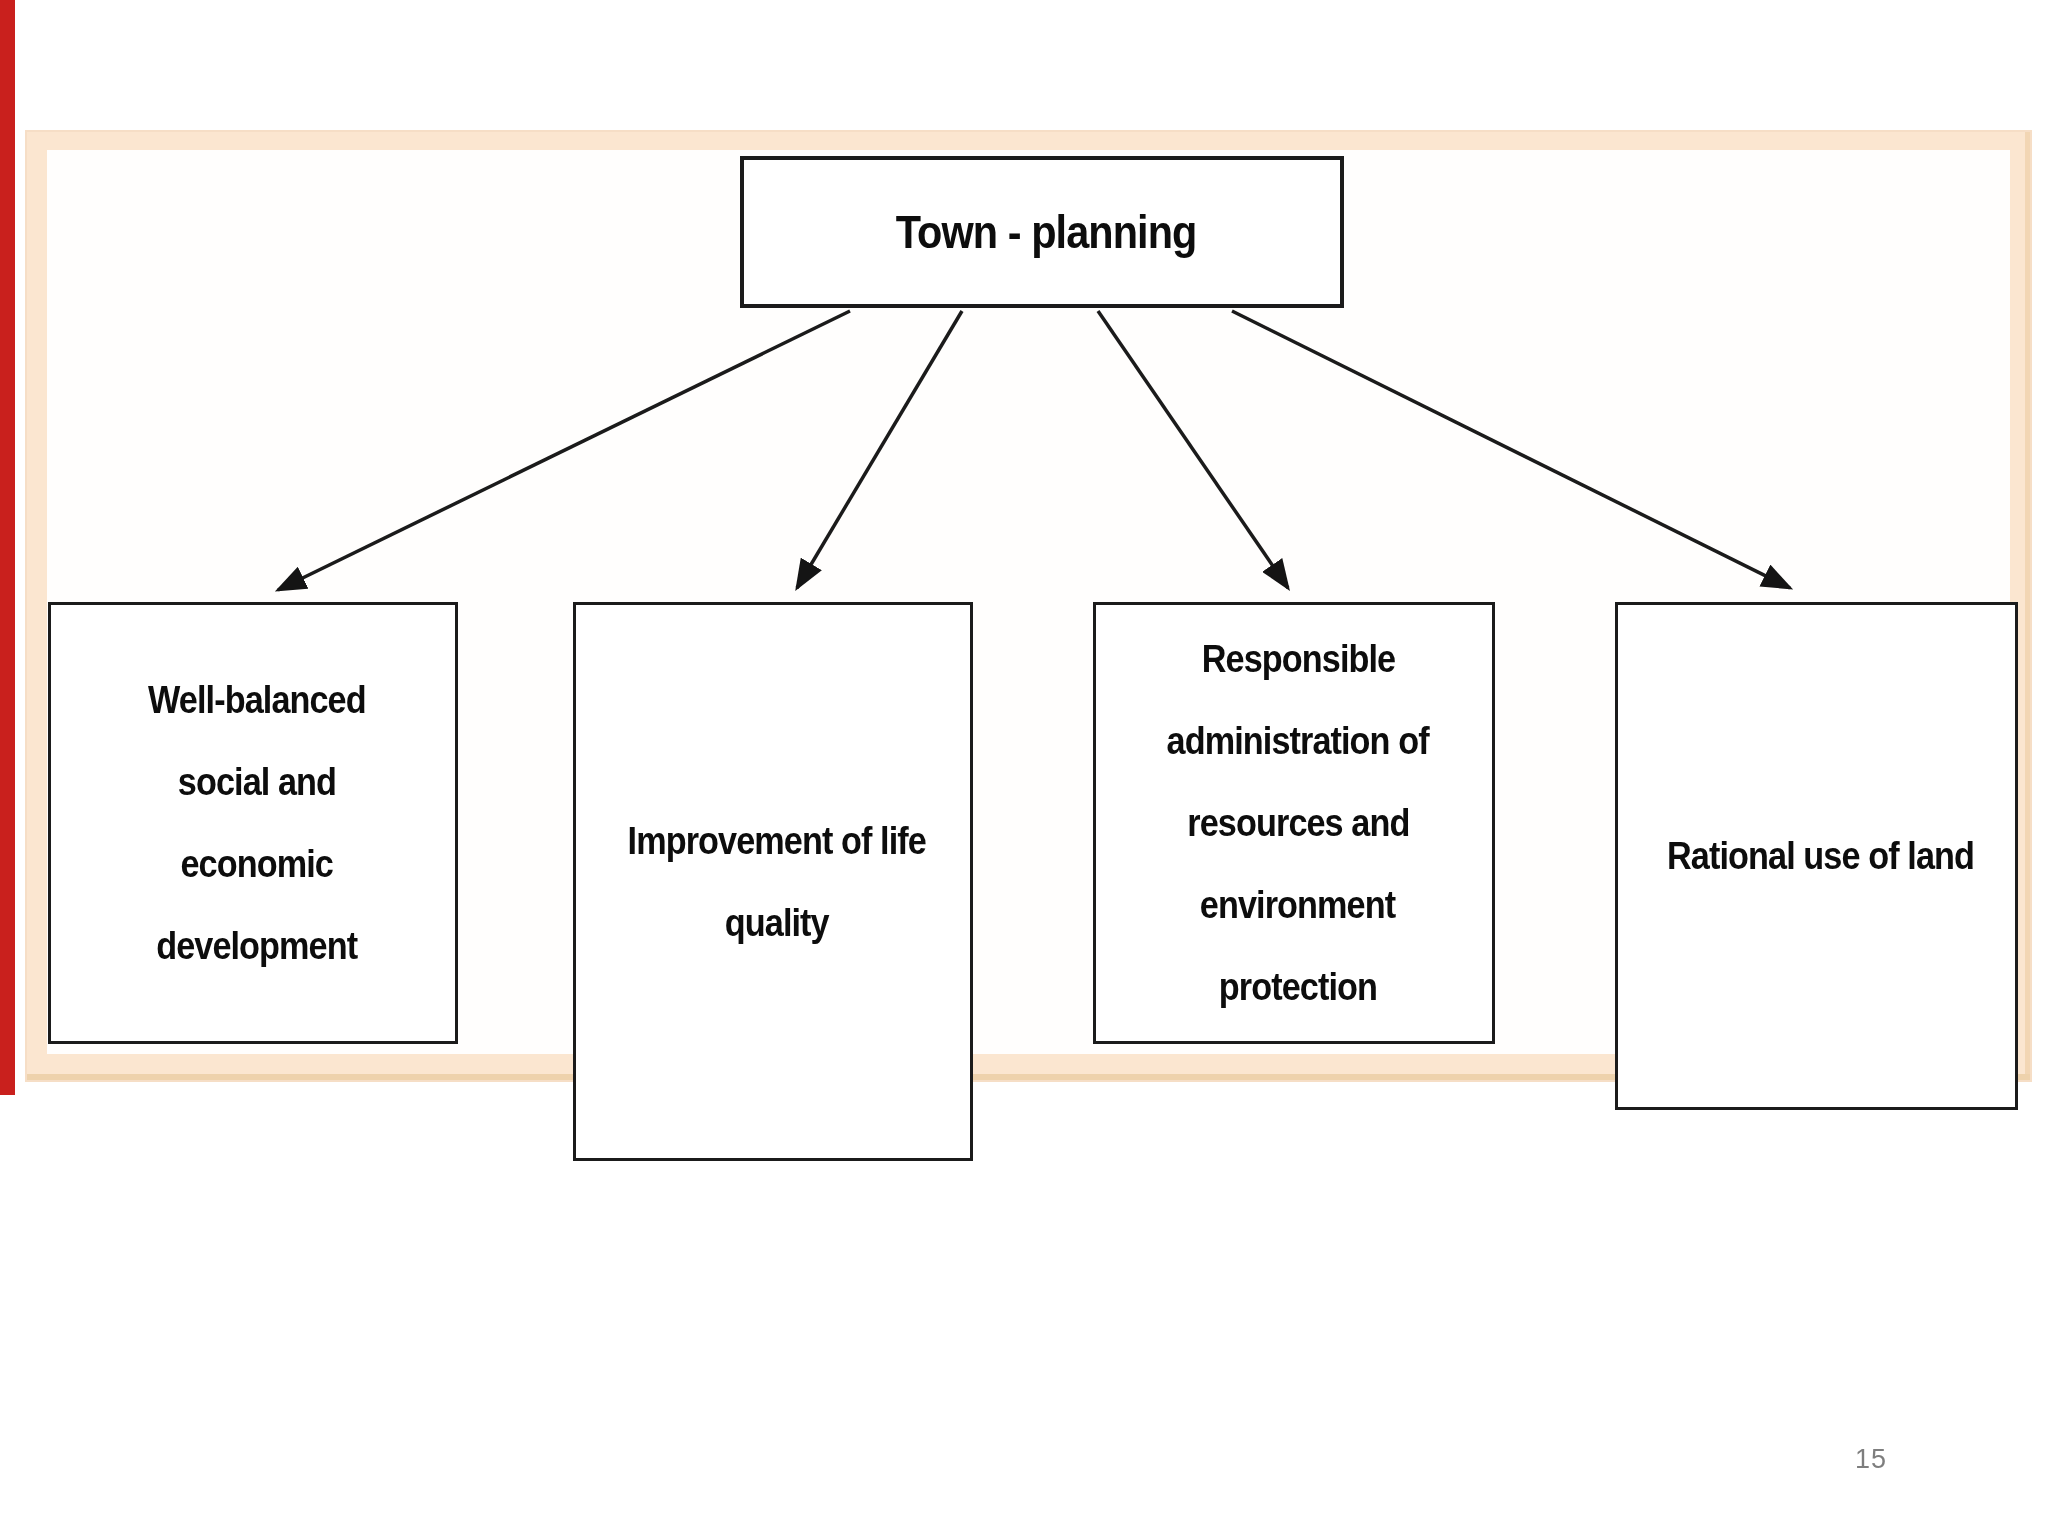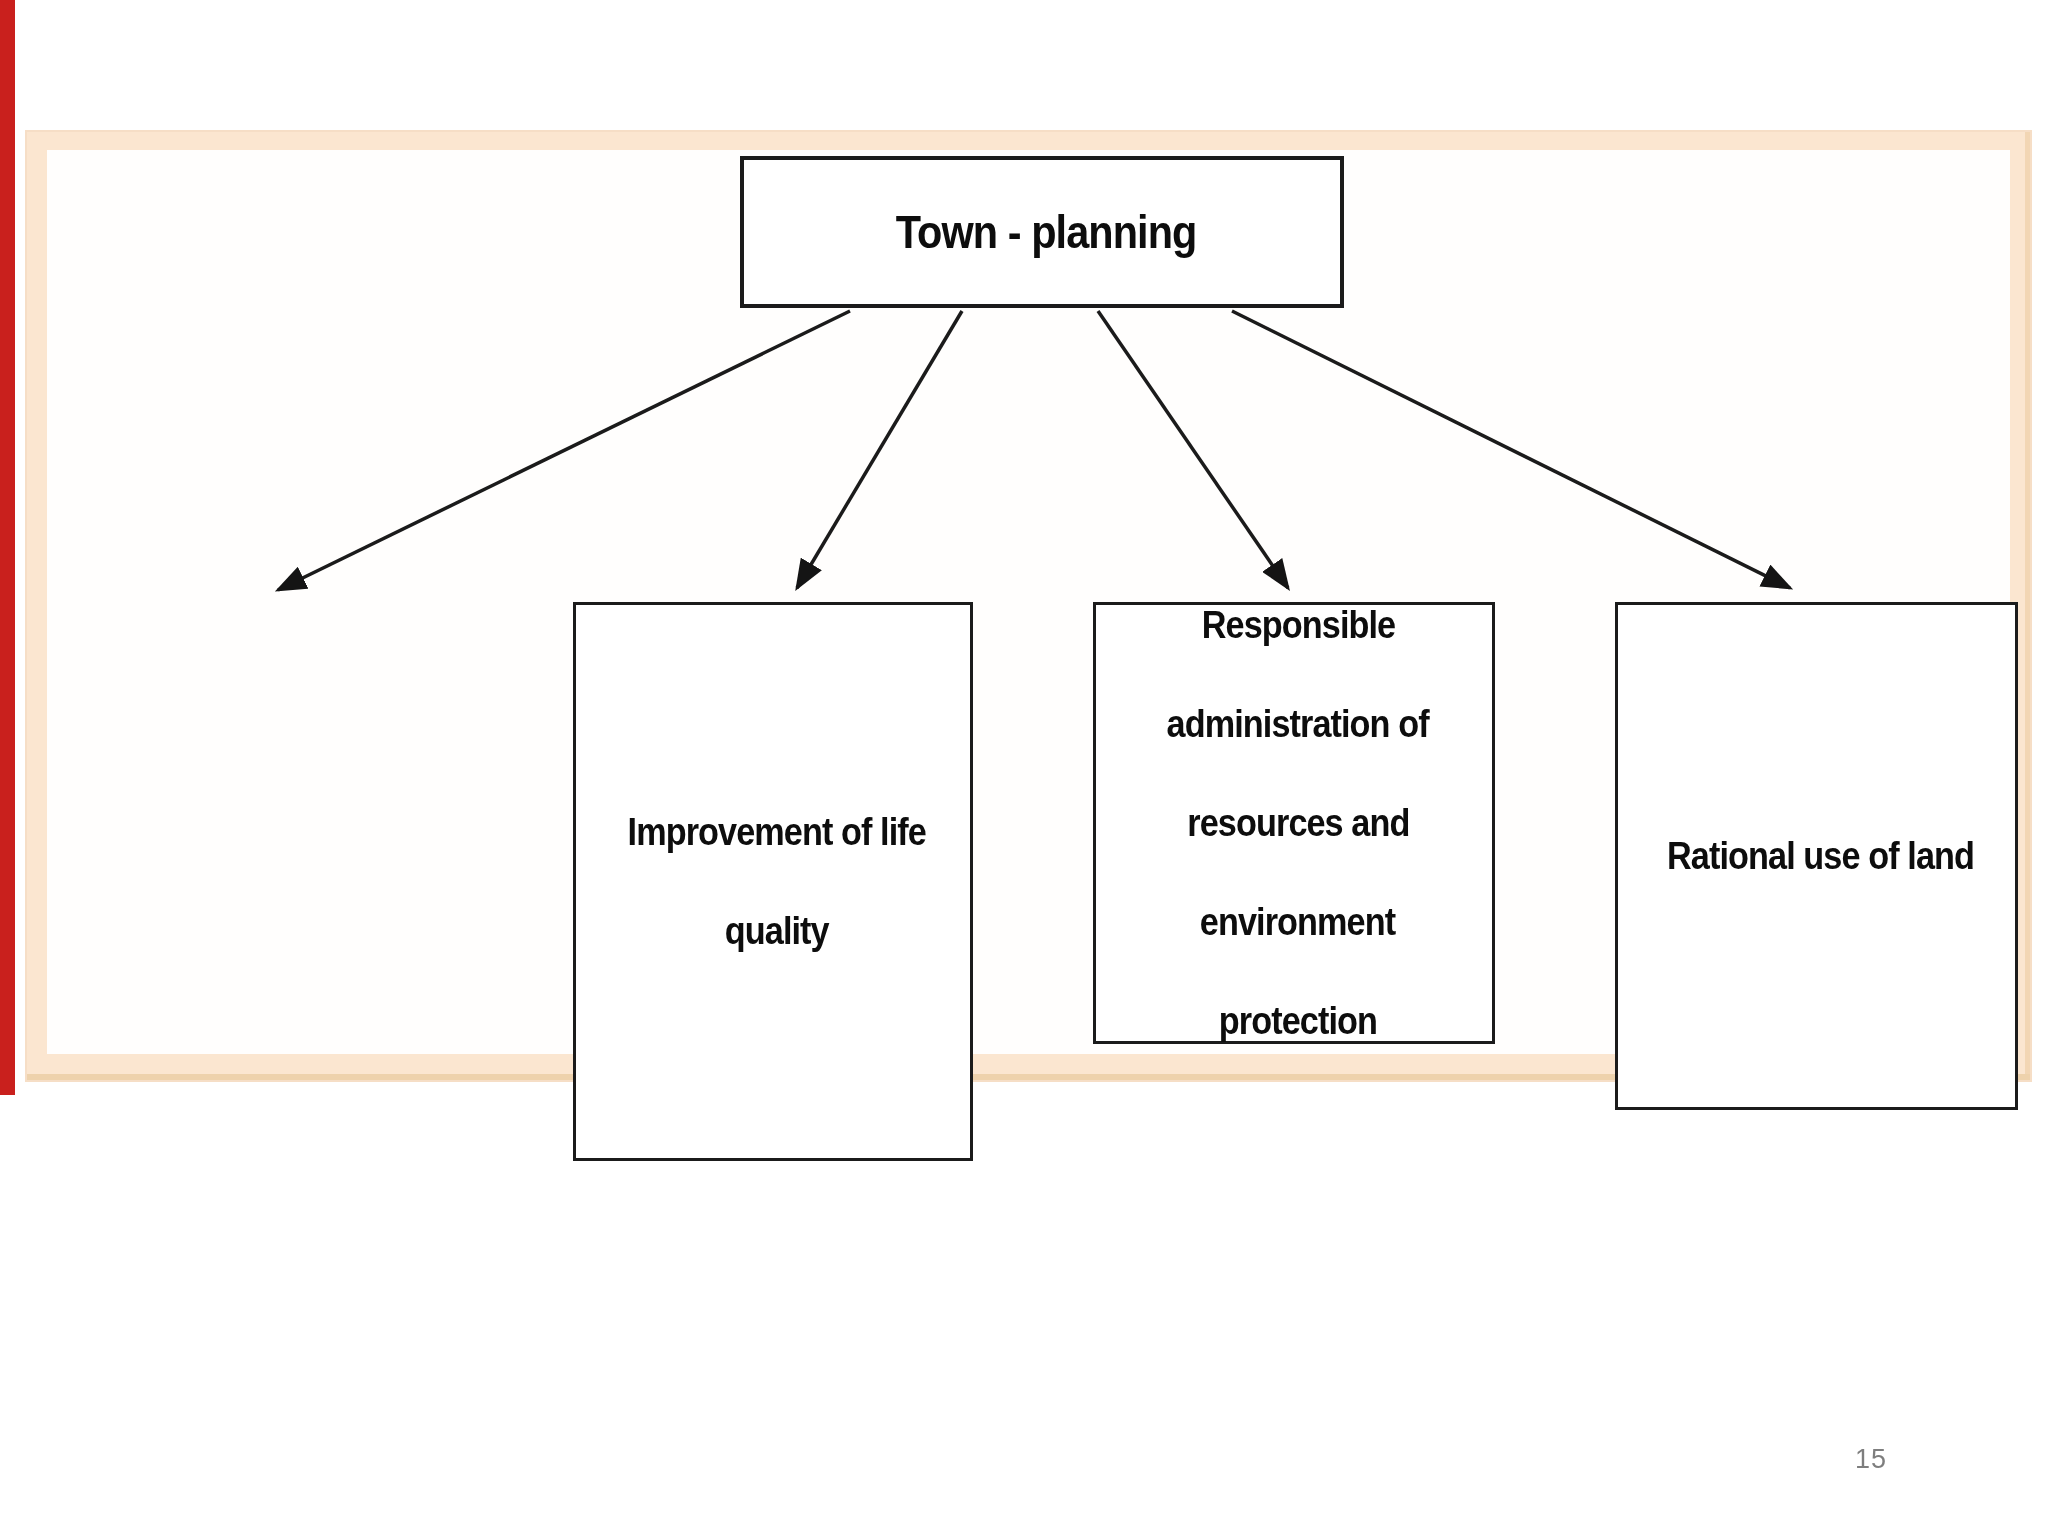--- a/index.html
+++ b/index.html
@@ -35,21 +35,21 @@
     text-align:center;font-weight:bold;color:#0d0d0d;padding-left:8px;
   }
   .node .ln{
     display:block;line-height:82px;letter-spacing:-1px;
     transform:scaleX(0.9);transform-origin:50% 50%;white-space:nowrap;
   }
   .node.root{
     left:740px;top:156px;width:604px;height:152px;
     font-size:46px;border-width:4px;
   }
-  .node.leaf{font-size:38px;gap:17px;}
+  .node.leaf{font-size:38px;}
   #b1{left:48px;top:602px;width:410px;height:442px;}
   #b2{left:573px;top:602px;width:400px;height:559px;}
   #b3{left:1093px;top:602px;width:402px;height:442px;}
   #b4{left:1615px;top:602px;width:403px;height:508px;}
   .page-number{
     position:absolute;left:1855px;top:1444px;z-index:4;
     font-size:27px;color:#7e7e7e;letter-spacing:1px;
   }
 </style>
 </head>
@@ -72,20 +72,26 @@
     <line x1="850" y1="311" x2="278" y2="590" stroke="#1b1b1b" stroke-width="3.5" marker-end="url(#ah)"></line>
     <line x1="962" y1="311" x2="797" y2="588" stroke="#1b1b1b" stroke-width="3.5" marker-end="url(#ah)"></line>
     <line x1="1098" y1="311" x2="1288" y2="588" stroke="#1b1b1b" stroke-width="3.5" marker-end="url(#ah)"></line>
     <line x1="1232" y1="311" x2="1790" y2="588" stroke="#1b1b1b" stroke-width="3.5" marker-end="url(#ah)"></line>
   </svg>
 
   <div class="node root">
     <span class="ln">Town - planning</span>
   </div>
 
+  <div class="node leaf" id="b1">
+    <span class="ln">Well-balanced</span>
+    <span class="ln">social and</span>
+    <span class="ln">economic</span>
+    <span class="ln">development</span>
+  </div>
 
   <div class="node leaf" id="b2">
     <span class="ln">Improvement of life</span>
     <span class="ln">quality</span>
   </div>
 
   <div class="node leaf" id="b3">
     <span class="ln">Responsible</span>
     <span class="ln">administration of</span>
     <span class="ln">resources and</span>

